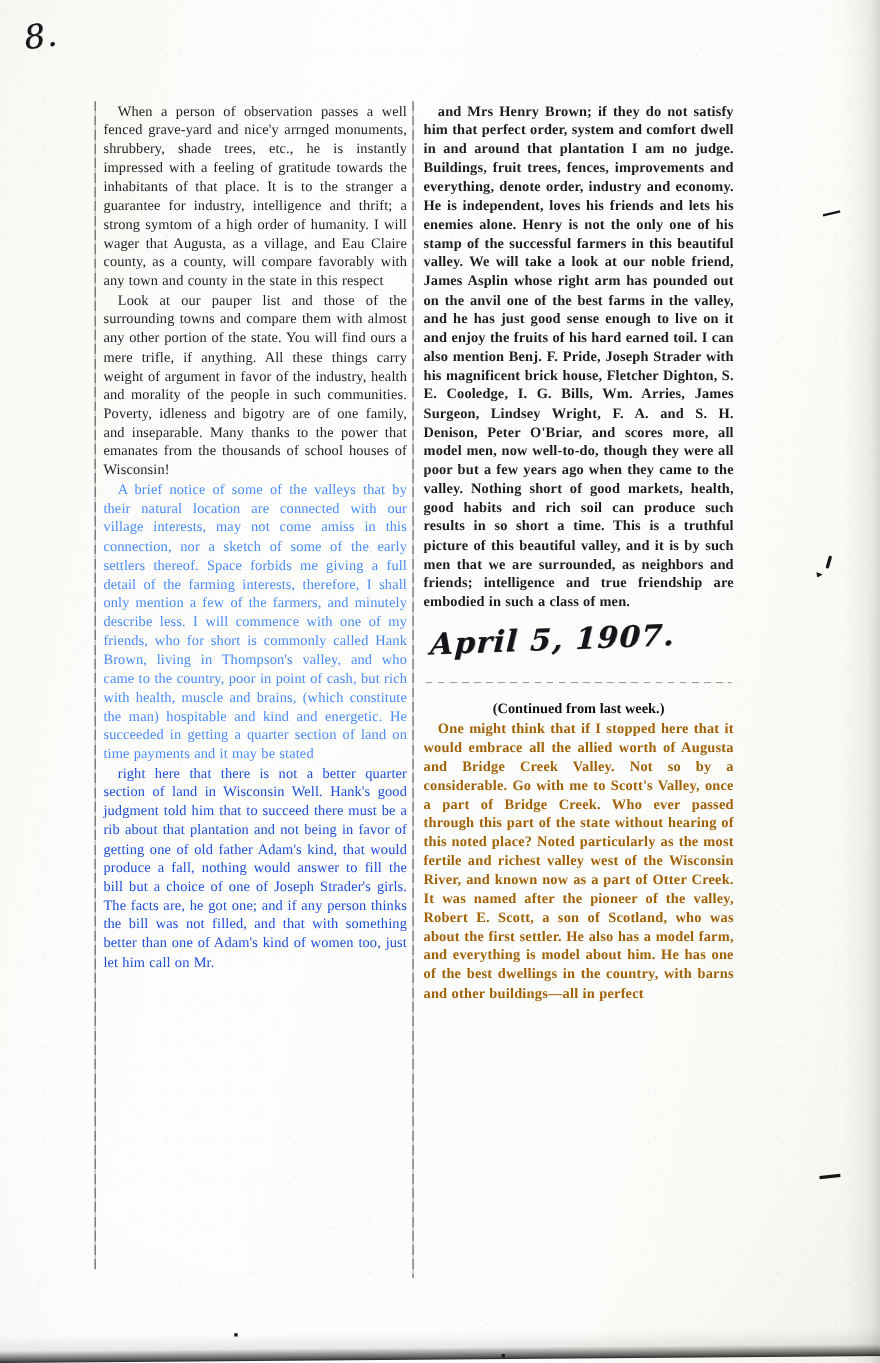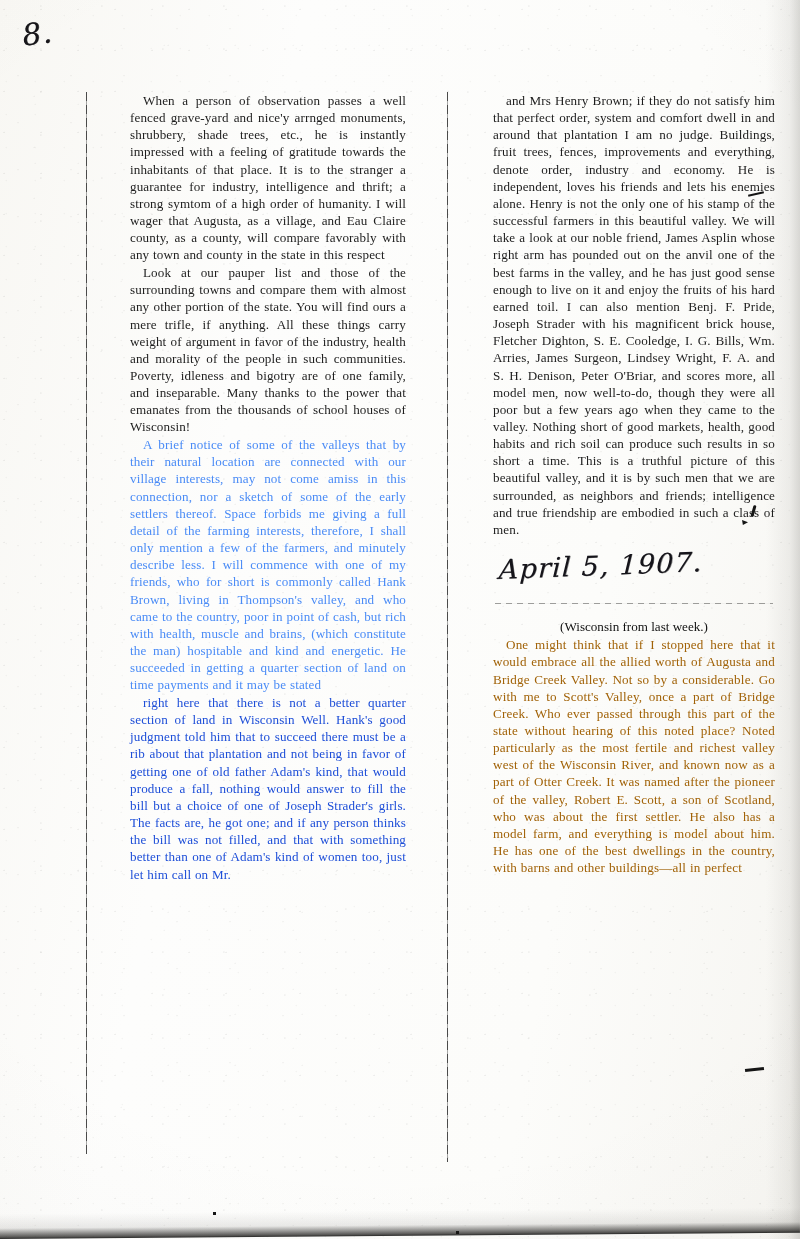--- a/index.html
+++ b/index.html
@@ -82,21 +82,20 @@
 
   
   .clipping {
     position: absolute;
     left: 86px;
     top: 92px;
     width: 588px;
     height: 1070px;
     display: flex;
     flex-direction: row;
-    gap: 36px;
   }
 
   .rule {
     flex: 0 0 auto;
     width: 1px;
     background:
       repeating-linear-gradient(to bottom,
         rgba(30,30,30,.80) 0px, rgba(30,30,30,.80) 9px,
         rgba(30,30,30,.38) 9px, rgba(30,30,30,.38) 13px);
   }
@@ -105,21 +104,21 @@
   .rule.mid-rule   { height: 1070px; }
 
   .col {
     flex: 0 0 auto;
     width: 285px;
     padding: 0 5px 0 7px;
     box-sizing: border-box;
   }
 
   .col.left-col  { width: 288px; }
-  .col.right-col { width: 296px; padding-left: 9px; }
+  .col.right-col { width: 296px; padding-left: 9px; font-weight: bold; }
 
   
   .news-p {
     margin: 0 0 0.5px 0;
     font-family: "Liberation Serif", serif;
     font-size: 13.1px;
     line-height: 17.15px;
     text-align: justify;
     text-indent: 13px;
     color: #141414;
@@ -206,21 +205,21 @@
 
     <div class="rule mid-rule"></div>
 
     <div class="col right-col">
       <p class="news-p fade-1">and Mrs Henry Brown; if they do not satisfy him that perfect order, system and comfort dwell in and around that plantation I am no judge. Buildings, fruit trees, fences, improvements and everything, denote order, industry and economy. He is independent, loves his friends and lets his enemies alone. Henry is not the only one of his stamp of the successful farmers in this beautiful valley. We will take a look at our noble friend, James Asplin whose right arm has pounded out on the anvil one of the best farms in the valley, and he has just good sense enough to live on it and enjoy the fruits of his hard earned toil. I can also mention Benj. F. Pride, Joseph Strader with his magnificent brick house, Fletcher Dighton, S. E. Cooledge, I. G. Bills, Wm. Arries, James Surgeon, Lindsey Wright, F. A. and S. H. Denison, Peter O'Briar, and scores more, all model men, now well-to-do, though they were all poor but a few years ago when they came to the valley. Nothing short of good markets, health, good habits and rich soil can produce such results in so short a time. This is a truthful picture of this beautiful valley, and it is by such men that we are surrounded, as neighbors and friends; intelligence and true friendship are embodied in such a class of men.</p>
 
       <div class="handwritten-date">April 5, 1907.</div>
 
       <div class="hand-sep"></div>
 
-      <div class="continued">(Wisconsin from last week.)</div>
+      <div class="continued">(Continued from last week.)</div>
 
       <p class="news-p crisp">One might think that if I stopped here that it would embrace all the allied worth of Augusta and Bridge Creek Valley. Not so by a considerable. Go with me to Scott's Valley, once a part of Bridge Creek. Who ever passed through this part of the state without hearing of this noted place? Noted particularly as the most fertile and richest valley west of the Wisconsin River, and known now as a part of Otter Creek. It was named after the pioneer of the valley, Robert E. Scott, a son of Scotland, who was about the first settler. He also has a model farm, and everything is model about him. He has one of the best dwellings in the country, with barns and other buildings—all in perfect</p>
     </div>
 
   </div>
 
   <div class="margin-mark mark-a"></div>
   <div class="margin-mark mark-b"></div>
   <div class="margin-mark mark-d"></div>
   <div class="margin-mark mark-c"></div>

